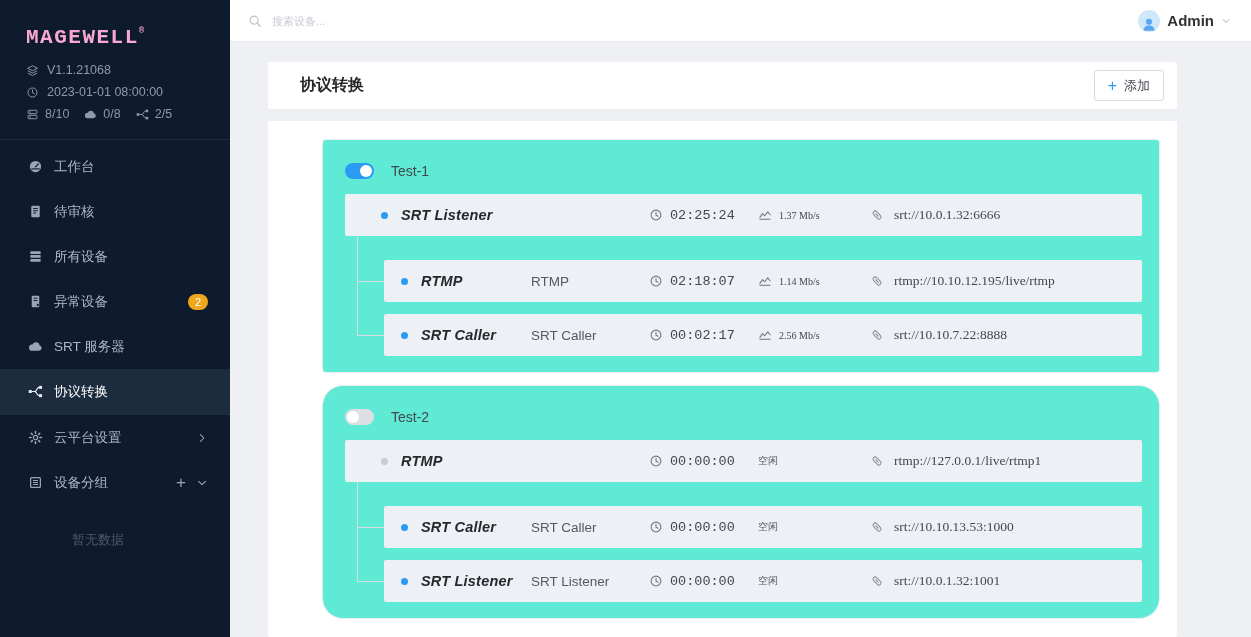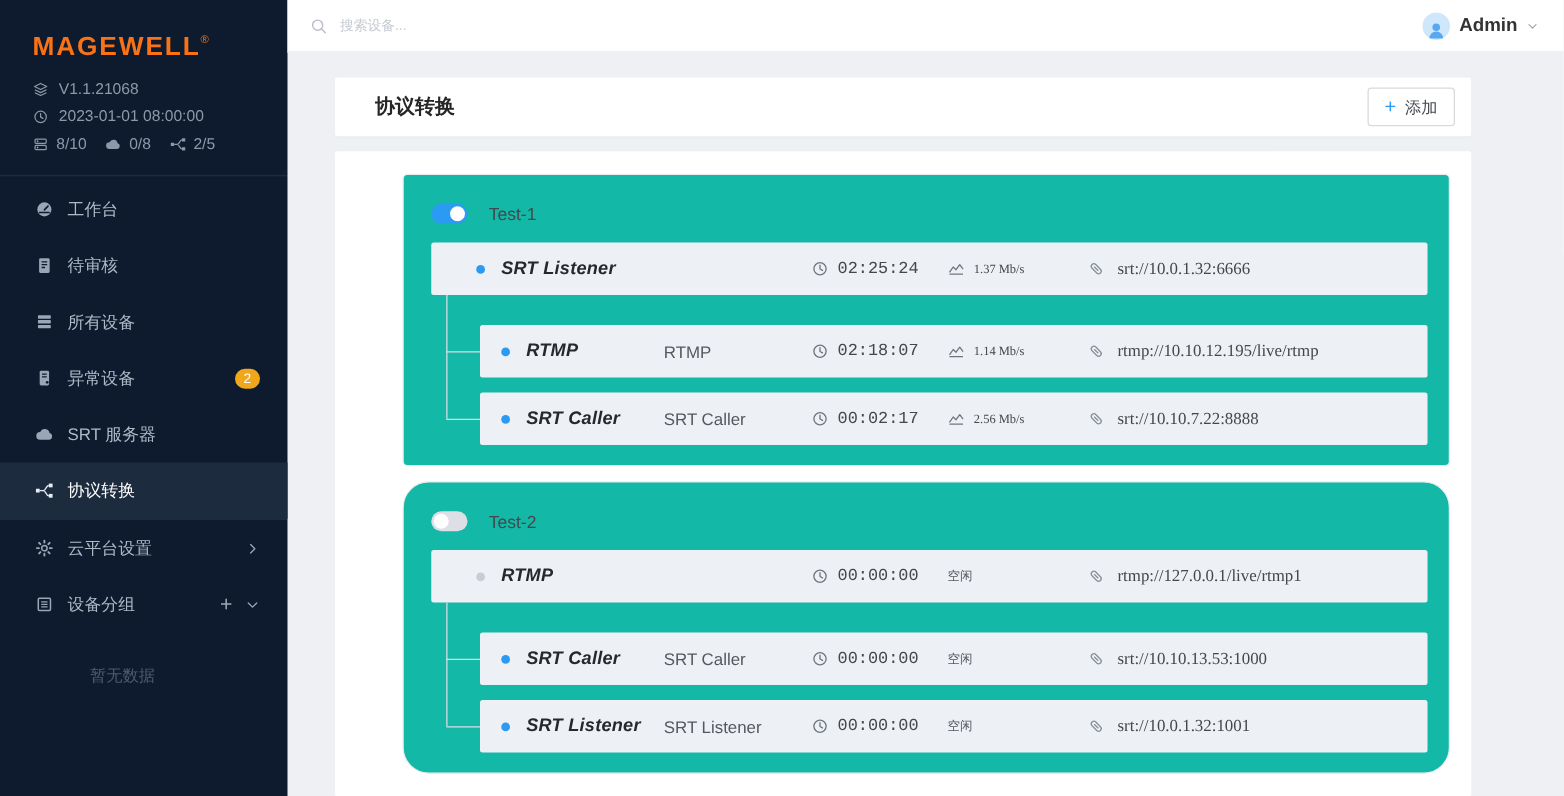--- a/index.html
+++ b/index.html
@@ -10,21 +10,21 @@
     -webkit-font-smoothing:antialiased;
   }
   .app{display:flex;height:637px;}
 
   
   .sidebar{
     width:230px;flex:0 0 230px;height:100%;
     background:var(--sidebarBg,#0e1b2e);
     color:#a9b4c2;box-sizing:border-box;
   }
-  .logo{padding:26px 0 0 26px;color:#f97316;font-size:21px;font-weight:800;letter-spacing:1.5px;white-space:nowrap;}
+  .logo{padding:26px 0 0 26px;color:#f9a8d4;font-size:21px;font-weight:800;letter-spacing:1.5px;white-space:nowrap;font-family:Liberation Mono, monospace;}
   .logo sup{font-size:9px;font-weight:400;letter-spacing:0;vertical-align:10px;}
   .meta{padding:10px 0 0 26px;font-size:12.5px;color:#8d99a9;}
   .meta-row{display:flex;align-items:center;gap:8px;height:22px;white-space:nowrap;}
   .stats{display:flex;gap:15px;}
   .stat{display:flex;align-items:center;gap:6px;}
   .side-divider{border:none;border-top:1px solid rgba(255,255,255,.08);margin:14px 0 4px 0;}
   .menu{margin-top:2px;}
   .menu-item{height:45px;display:flex;align-items:center;padding:0 22px 0 28px;font-size:13.5px;color:#aeb9c6;cursor:pointer;}
   .menu-item.active{background:var(--sidebarActive,#1d2b3f);color:#fff;}
   .mi-icon{width:15px;height:15px;margin-right:11px;display:inline-flex;color:#9aa6b5;flex:0 0 15px;}
@@ -47,21 +47,21 @@
   .admin-chev{color:#9aa0a8;display:inline-flex;}
 
   .main{flex:1;padding:20px 74px 0 38px;box-sizing:border-box;display:flex;flex-direction:column;min-height:0;}
   .page-header{background:#fff;height:47px;flex:0 0 47px;display:flex;align-items:center;padding:0 13px 0 32px;border-radius:2px;box-shadow:0 1px 2px rgba(0,0,0,.02);}
   .page-title{font-size:16px;font-weight:bold;color:#262626;}
   .add-btn{margin-left:auto;background:#fff;border:1px solid #d9d9d9;border-radius:3px;height:31px;padding:0 13px;display:flex;align-items:center;gap:7px;font-size:13px;color:#454a50;cursor:pointer;font-family:"Liberation Sans",sans-serif;}
   .add-plus{color:var(--accent,#2b9af3);font-size:16px;font-weight:400;line-height:1;}
 
   .content-panel{background:#fff;margin-top:12px;flex:1;padding:18px 17px 20px 54px;border-radius:2px;box-sizing:border-box;overflow:hidden;}
 
-  .group-card{border:1px solid #e9edf2;background:#14b8a6;border-radius:4px;padding:16px 17px 16px 22px;}
+  .group-card{border:1px solid #e9edf2;background:#5eead4;border-radius:4px;padding:16px 17px 16px 22px;}
   .group-card + .group-card{margin-top:12px;border-radius:21px;}
   .toggle-row{display:flex;align-items:center;gap:17px;height:30px;margin-bottom:8px;}
   .toggle{width:29px;height:16px;border-radius:8px;background:#dcdfe6;position:relative;cursor:pointer;flex:0 0 29px;}
   .toggle::after{content:"";position:absolute;top:2px;left:2px;width:12px;height:12px;border-radius:50%;background:#fff;}
   .toggle.on{background:var(--accent,#2b9af3);}
   .toggle.on::after{left:15px;}
   .group-name{font-size:14px;color:#43484e;}
 
   .row{height:42px;background:var(--rowBg,#edf1f6);border-radius:2px;display:flex;align-items:center;padding-left:36px;box-sizing:border-box;white-space:nowrap;}
   .cell-name{width:268px;display:flex;align-items:center;gap:13px;flex:0 0 auto;}

